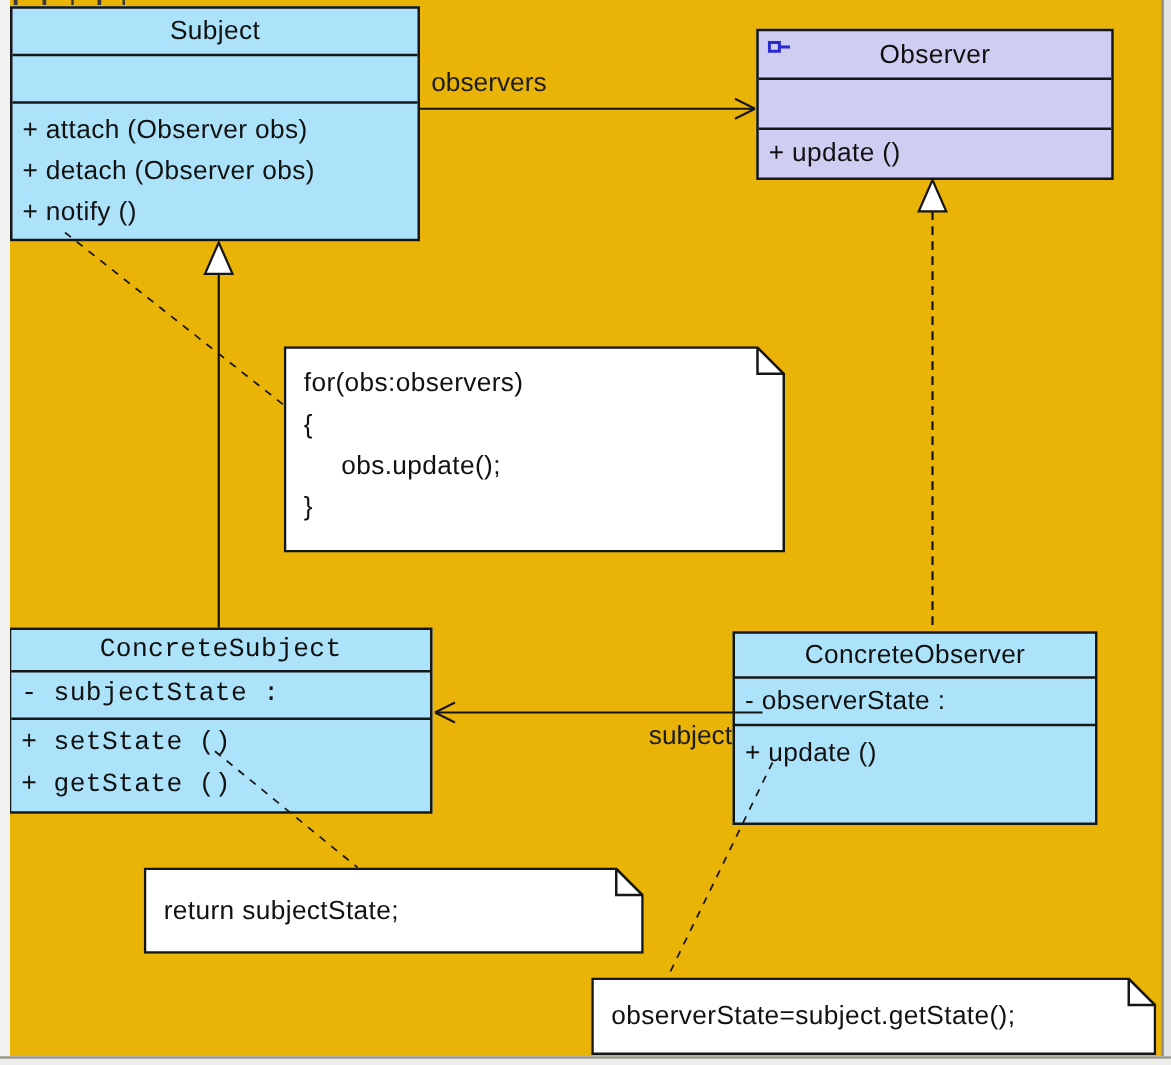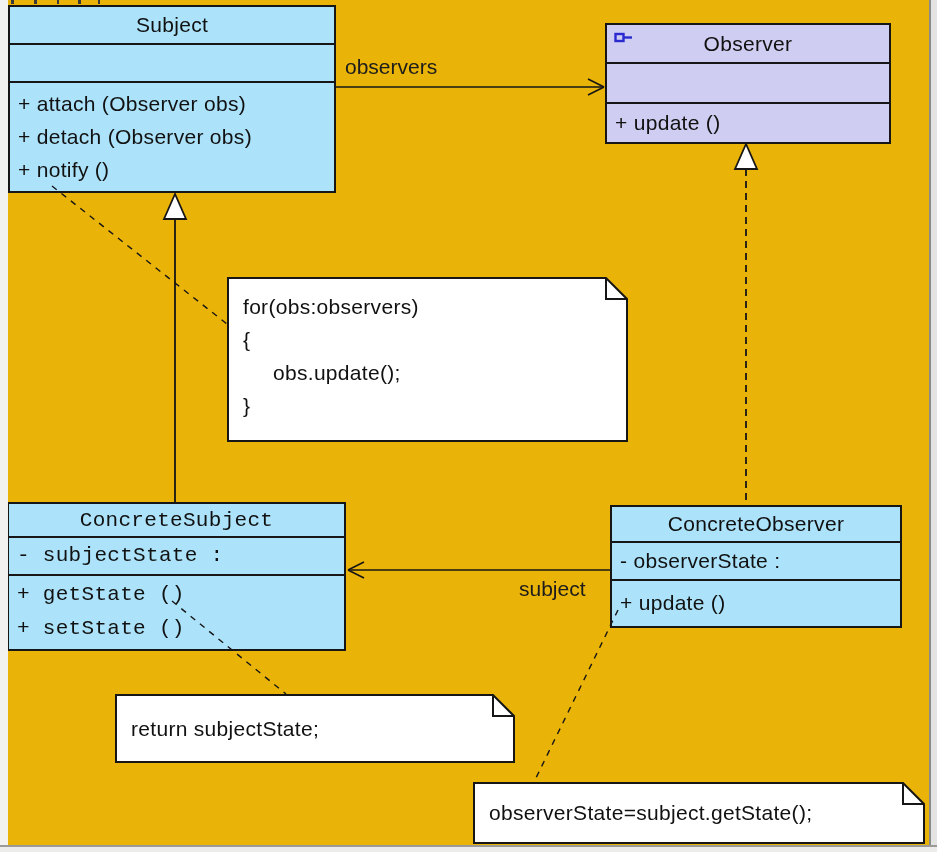--- a/index.html
+++ b/index.html
@@ -33,21 +33,21 @@
   #cls-observer .cls-attrs { height:40px; }
   #cls-observer .member-row { line-height:38px; }
   
   #cls-csubject { left:7px; top:502px; width:339px; height:149px;font-family:Liberation Mono, monospace; }
   #cls-csubject .cls-title { height:32px; }
   #cls-csubject .cls-attrs { height:38px; }
   #cls-csubject .cls-attrs .member-row { line-height:36px; }
   #cls-csubject .cls-methods { padding-top:2px; }
   #cls-csubject .cls-methods .member-row { line-height:34px; }
   
-  #cls-cobserver { left:610px; top:505px; width:292px; height:123px; }
+  #cls-cobserver { left:586px; top:505px; width:292px; height:155px; }
   #cls-cobserver .cls-title { height:34px; }
   #cls-cobserver .cls-attrs { height:38px; }
   #cls-cobserver .cls-attrs .member-row { line-height:36px; }
   #cls-cobserver .cls-methods .member-row { line-height:44px; }
   
   .uml-note { position:absolute; font-size:21px; letter-spacing:0.3px;border-radius:13px; }
   .note-shape { position:absolute; left:0; top:0; }
   .note-text { position:absolute; left:16px; top:0; right:10px; }
   #note-for { left:227px; top:277px; width:401px; height:165px; }
   #note-for .note-text { top:13px; line-height:33px; }
@@ -101,22 +101,22 @@
       <div class="member-row">+ update ()</div>
     </div>
   </div>
 
   <div id="cls-csubject" class="uml-class">
     <div class="cls-title">ConcreteSubject</div>
     <div class="cls-compartment cls-attrs">
       <div class="member-row">- subjectState :</div>
     </div>
     <div class="cls-compartment cls-methods">
+      <div class="member-row">+ setState ()</div>
       <div class="member-row">+ getState ()</div>
-      <div class="member-row">+ setState ()</div>
     </div>
   </div>
 
   <div id="cls-cobserver" class="uml-class">
     <div class="cls-title">ConcreteObserver</div>
     <div class="cls-compartment cls-attrs">
       <div class="member-row">- observerState :</div>
     </div>
     <div class="cls-compartment cls-methods">
       <div class="member-row">+ update ()</div>

